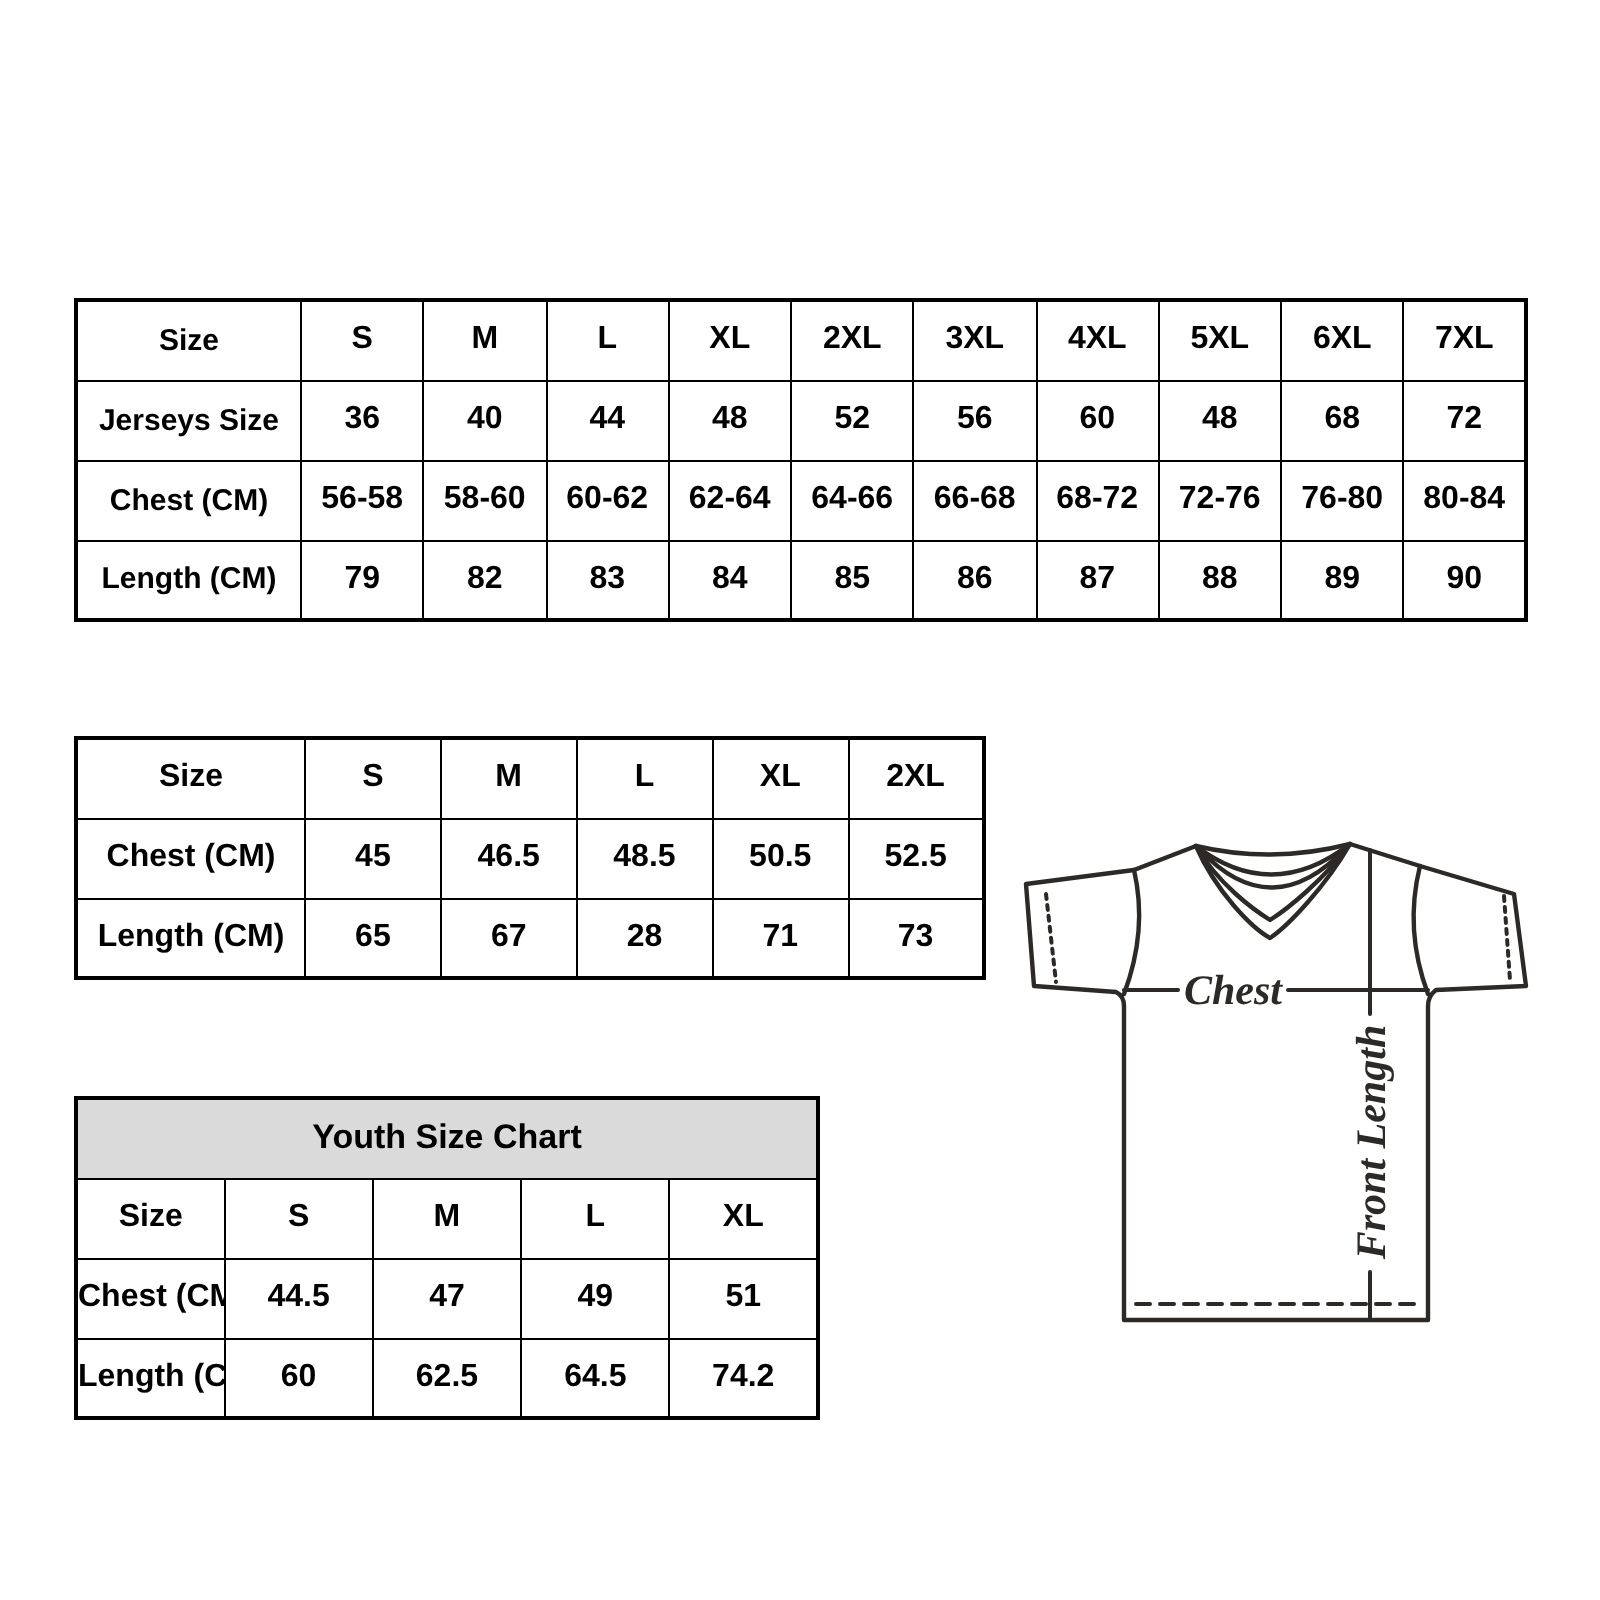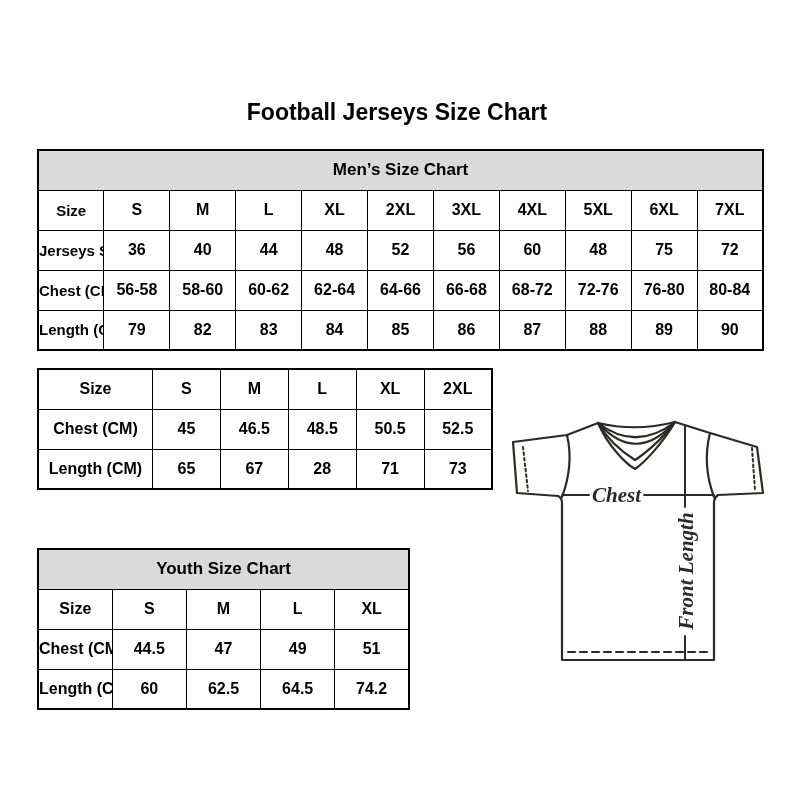--- a/index.html
+++ b/index.html
@@ -26,28 +26,24 @@
 
   .jersey{position:absolute;left:505px;top:405px;width:270px;height:265px;}
   .jersey text{font-family:"Liberation Serif","DejaVu Serif",serif;
                font-style:italic;font-weight:bold;font-size:21px;fill:#2d2926;}
 </style>
 </head>
 <body>
 
 <div class="canvas">
 
-  <div class="title">Football Jerseys Size Chart</div>
 
   <div class="tbl-wrap tbl-men">
     <table>
         <tbody>
-          <tr class="hdr">
-            <td colspan="11">Men’s Size Chart</td>
-          </tr>
           <tr>
             <td class="lbl">Size</td>
             <td>S</td>
             <td>M</td>
             <td>L</td>
             <td>XL</td>
             <td>2XL</td>
             <td>3XL</td>
             <td>4XL</td>
             <td>5XL</td>
@@ -57,21 +53,21 @@
           <tr>
             <td class="lbl">Jerseys Size</td>
             <td>36</td>
             <td>40</td>
             <td>44</td>
             <td>48</td>
             <td>52</td>
             <td>56</td>
             <td>60</td>
             <td>48</td>
-            <td>75</td>
+            <td>68</td>
             <td>72</td>
           </tr>
           <tr>
             <td class="lbl">Chest (CM)</td>
             <td>56-58</td>
             <td>58-60</td>
             <td>60-62</td>
             <td>62-64</td>
             <td>64-66</td>
             <td>66-68</td>

